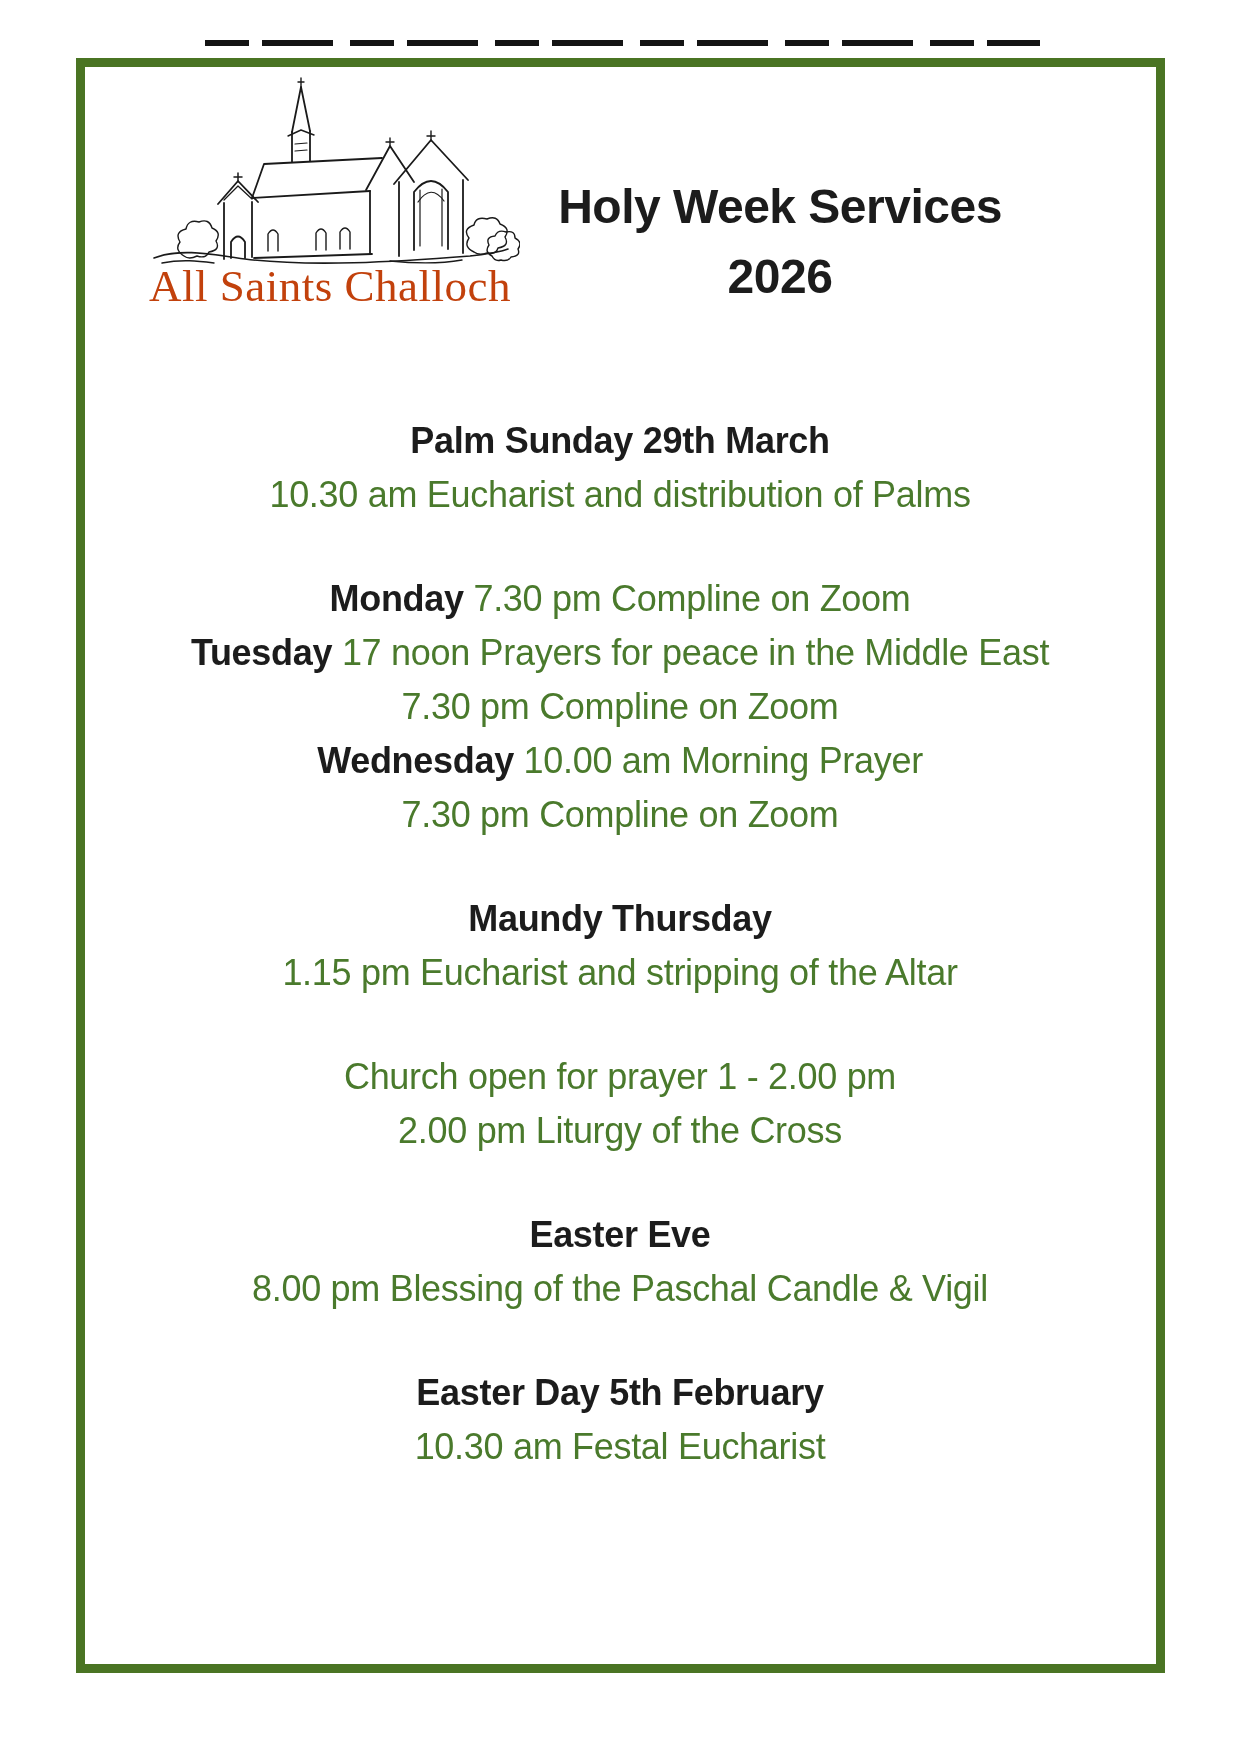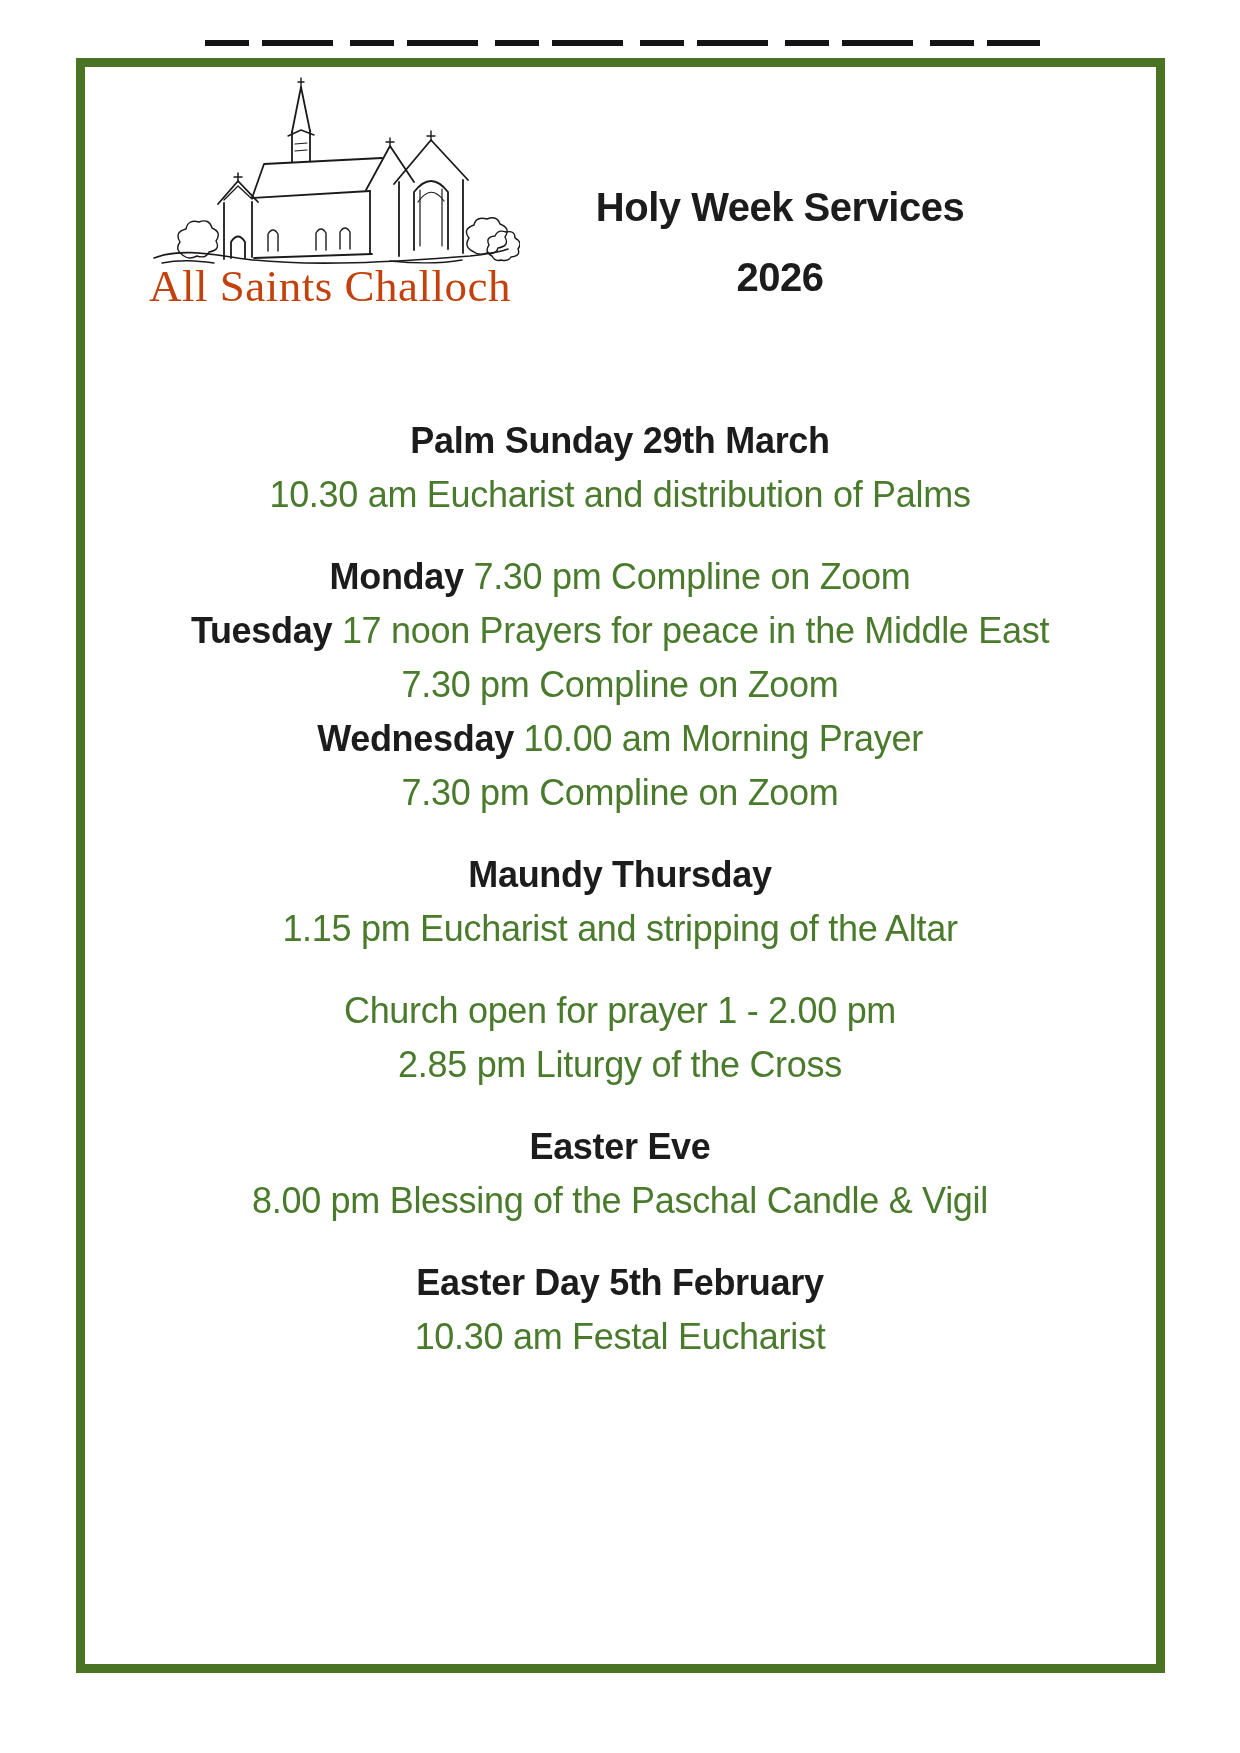--- a/index.html
+++ b/index.html
@@ -23,29 +23,29 @@
   .logo{
     position:absolute;left:130px;top:70px;width:400px;text-align:center;
   }
   .logo svg{display:block;margin:0 auto;}
   .logo-text{
     font-family:"Liberation Serif",serif;
     font-size:45px;color:#c2410c;margin-top:-10px;white-space:nowrap;letter-spacing:0.5px;
   }
   .title{
     position:absolute;left:500px;width:560px;top:172px;text-align:center;
-    font-weight:700;color:var(--black);font-size:40px;line-height:70px;letter-spacing:-0.5px;
+    font-weight:700;color:var(--black);font-size:48px;line-height:70px;letter-spacing:-0.5px;
   }
   .schedule{
     position:absolute;left:85px;right:85px;top:414px;text-align:center;
   }
   .line{font-size:36px;line-height:54px;letter-spacing:-0.3px;white-space:nowrap;}
   .seg-black{color:var(--black);font-weight:700;}
   .seg-green{color:var(--green);font-weight:400;}
-  .block + .block{margin-top:28px;}
+  .block + .block{margin-top:50px;}
 </style>
 </head>
 <body>
 
 <div class="crop-marks"></div>
 
 <div class="frame"></div>
 
 <div class="logo">
   <svg width="380" height="200" viewBox="0 0 380 200" fill="none" stroke="#1a1a1a" stroke-width="1.8" stroke-linecap="round" stroke-linejoin="round">
@@ -112,21 +112,21 @@
       <div class="line"><span class="seg-green">7.30 pm Compline on Zoom</span></div>
       <div class="line"><span class="seg-black">Wednesday </span><span class="seg-green">10.00 am Morning Prayer</span></div>
       <div class="line"><span class="seg-green">7.30 pm Compline on Zoom</span></div>
     </div>
     <div class="block">
       <div class="line"><span class="seg-black">Maundy Thursday</span></div>
       <div class="line"><span class="seg-green">1.15 pm Eucharist and stripping of the Altar</span></div>
     </div>
     <div class="block">
       <div class="line"><span class="seg-green">Church open for prayer 1 - 2.00 pm</span></div>
-      <div class="line"><span class="seg-green">2.85 pm Liturgy of the Cross</span></div>
+      <div class="line"><span class="seg-green">2.00 pm Liturgy of the Cross</span></div>
     </div>
     <div class="block">
       <div class="line"><span class="seg-black">Easter Eve</span></div>
       <div class="line"><span class="seg-green">8.00 pm Blessing of the Paschal Candle &amp; Vigil</span></div>
     </div>
     <div class="block">
       <div class="line"><span class="seg-black">Easter Day 5th February</span></div>
       <div class="line"><span class="seg-green">10.30 am Festal Eucharist</span></div>
     </div>
   </div>

